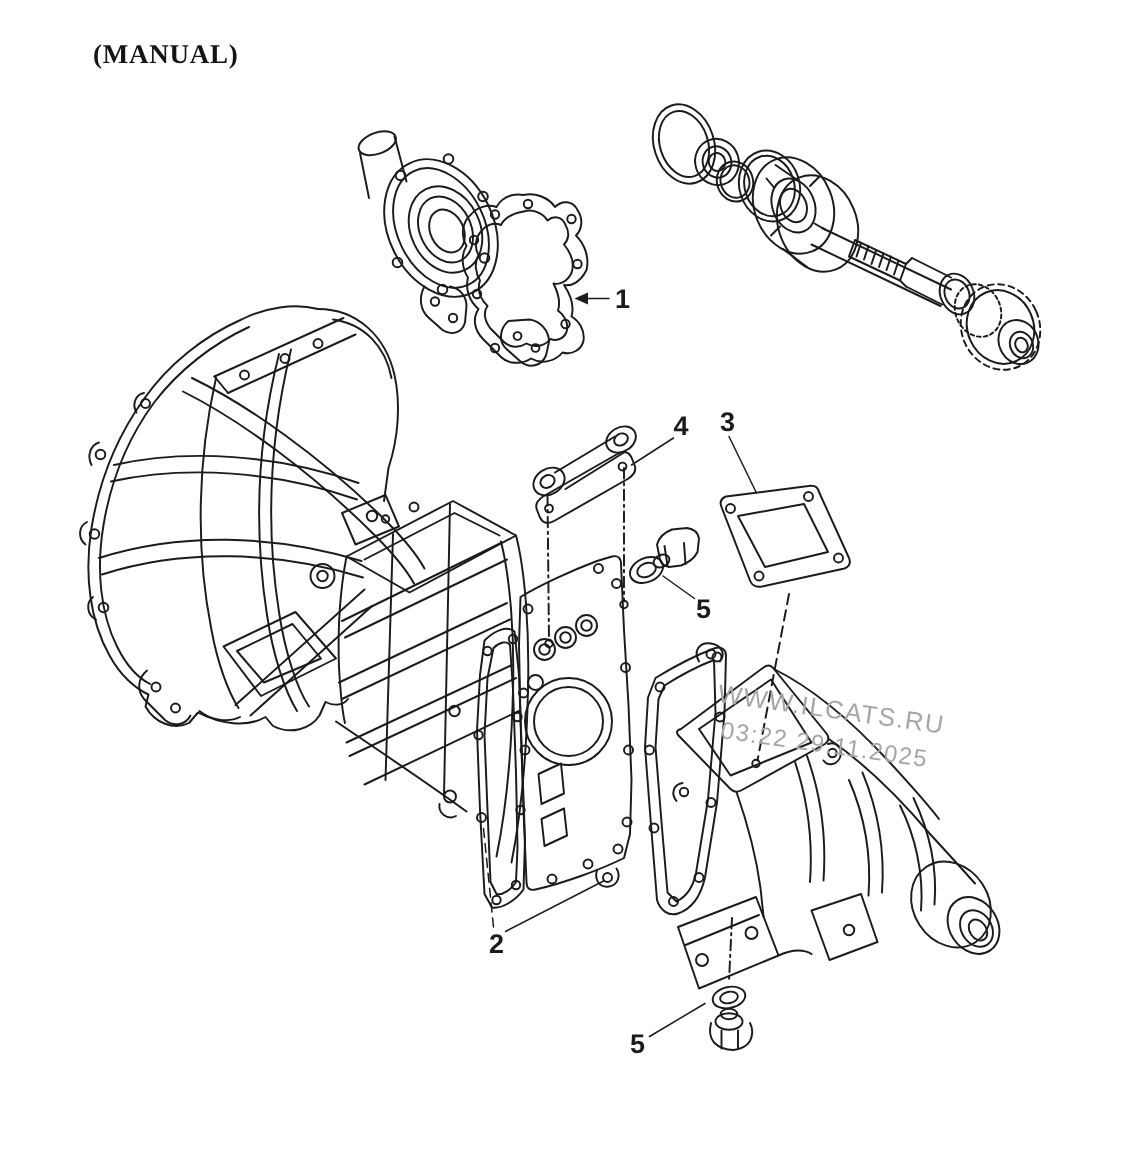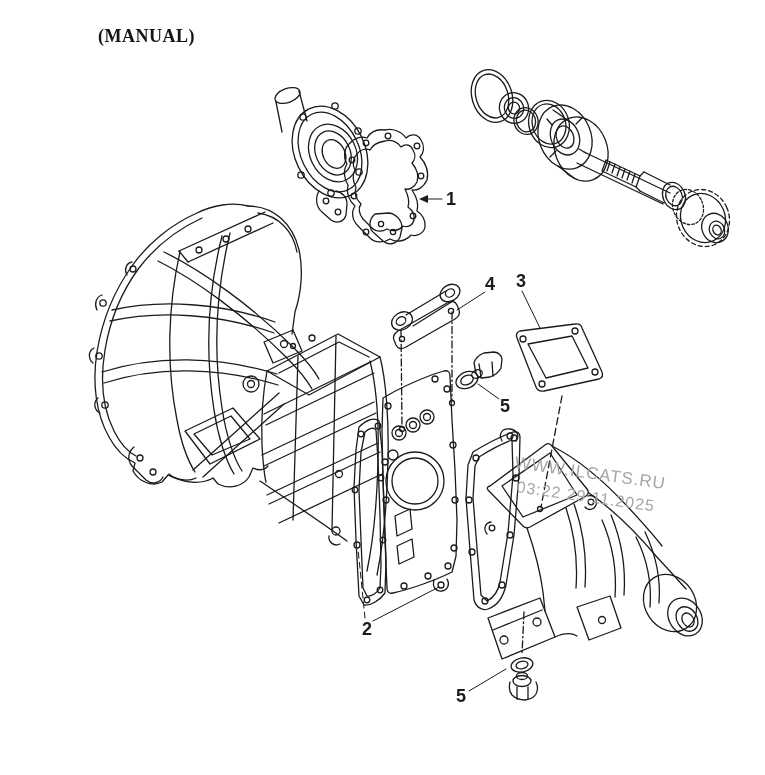--- a/index.html
+++ b/index.html
@@ -1,18 +1,18 @@
 <!DOCTYPE html>
 <html><head>
 <meta charset="utf-8">
 <style>
   html,body{margin:0;padding:0;background:#fff;}
   body{width:765px;height:775px;position:relative;overflow:hidden;
        font-family:"Liberation Sans",sans-serif;}
-  #stage{position:absolute;inset:0;margin-left:36px;}
+  #stage{position:absolute;inset:0;}
   svg{display:block;}
   .ln path,.ln ellipse,.ln circle,.ln line,.ln polyline{
       fill:none;stroke:#1b1b1b;stroke-width:1.3;
       stroke-linecap:round;stroke-linejoin:round;}
   .thin path,.thin ellipse,.thin circle,.thin line{stroke-width:1;}
   .heading{font-family:"Liberation Serif",serif;font-weight:700;
            font-size:18px;fill:#141414;letter-spacing:.5px;}
   .callout{font-family:"Liberation Sans",sans-serif;font-weight:700;
            font-size:18px;fill:#1b1b1b;}
   .wm{font-family:"Liberation Sans",sans-serif;fill:#a6a6a6;

